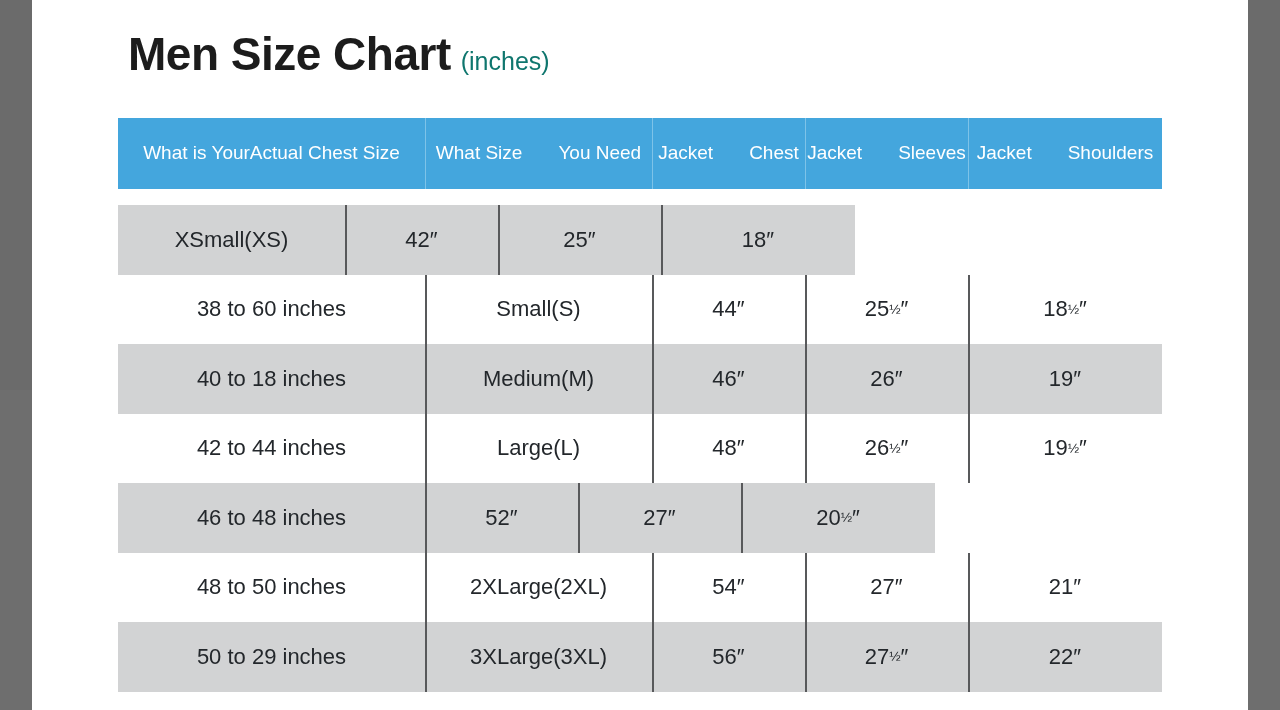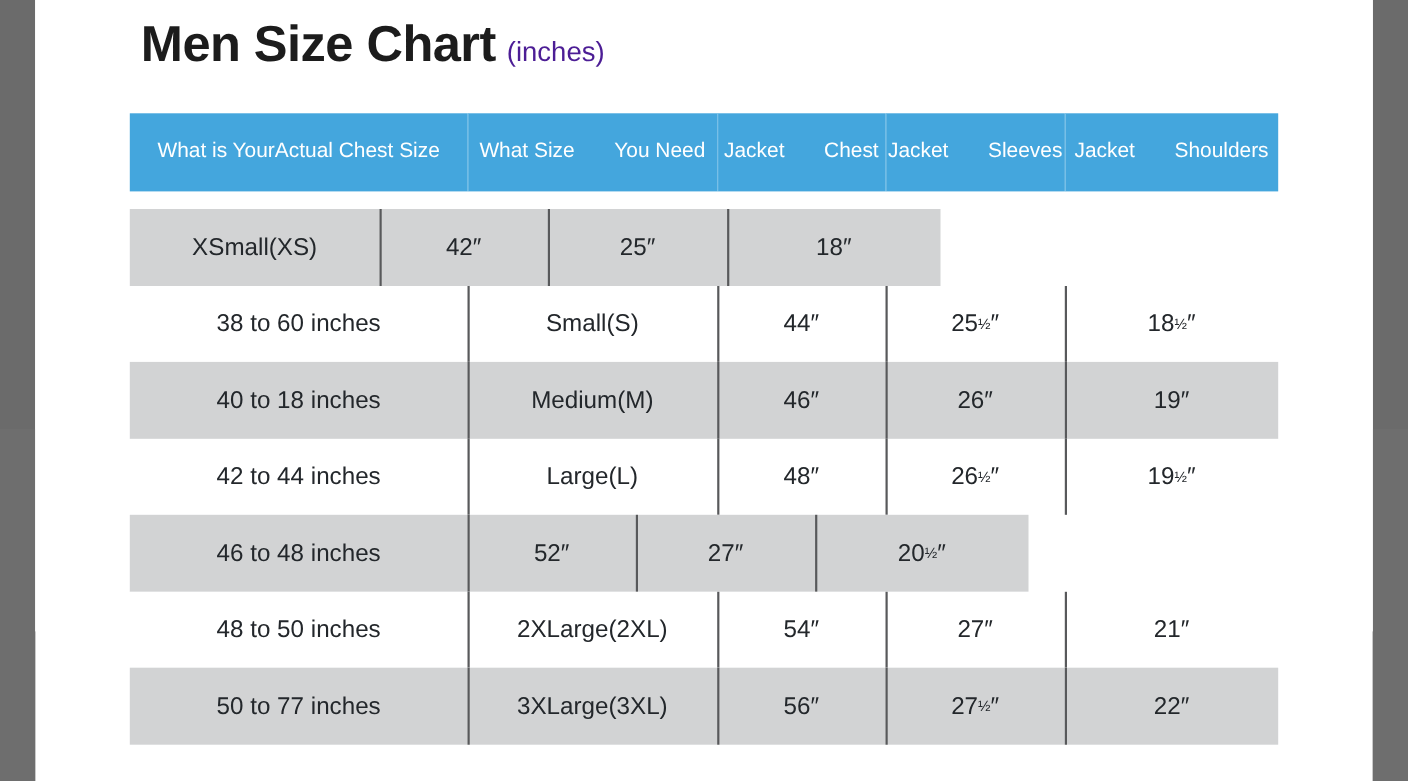--- a/index.html
+++ b/index.html
@@ -37,21 +37,21 @@
     top: 390px;
     width: 100%;
     height: 320px;
     background: #6e6e6e;
   }
 
   
   .page {
     position: absolute;
     left: 32px;
-    top: 0;
+    top: 15px;
     width: 1216px;
     height: 574px;
     background: #ffffff;
   }
 
   
   .title-row {
     position: absolute;
     left: 96px;
     top: 16px;
@@ -60,21 +60,21 @@
   }
   .title-main {
     font-size: 46px;
     font-weight: bold;
     color: #1c1c1c;
     letter-spacing: -0.5px;
     line-height: 1;
   }
   .title-unit {
     font-size: 25px;
-    color: #4c1d95;
+    color: #0f766e;
     margin-left: 10px;
     line-height: 1;
     text-align: center;
   }
 
   
   .chart {
     position: absolute;
     left: 86px;
     top: 103px;
@@ -229,21 +229,21 @@
             <div class="cell c4">20<span class="frac">½</span><span class="prime">″</span></div>
           </div>
           <div class="row body-row plain">
             <div class="cell c0">48 to 50 inches</div>
             <div class="cell c1">2XLarge(2XL)</div>
             <div class="cell c2">54<span class="prime">″</span></div>
             <div class="cell c3">27<span class="prime">″</span></div>
             <div class="cell c4">21<span class="prime">″</span></div>
           </div>
           <div class="row body-row shade">
-            <div class="cell c0">50 to 77 inches</div>
+            <div class="cell c0">50 to 29 inches</div>
             <div class="cell c1">3XLarge(3XL)</div>
             <div class="cell c2">56<span class="prime">″</span></div>
             <div class="cell c3">27<span class="frac">½</span><span class="prime">″</span></div>
             <div class="cell c4">22<span class="prime">″</span></div>
           </div>
         </div>
 
     </div>
   </div>
 </div>

